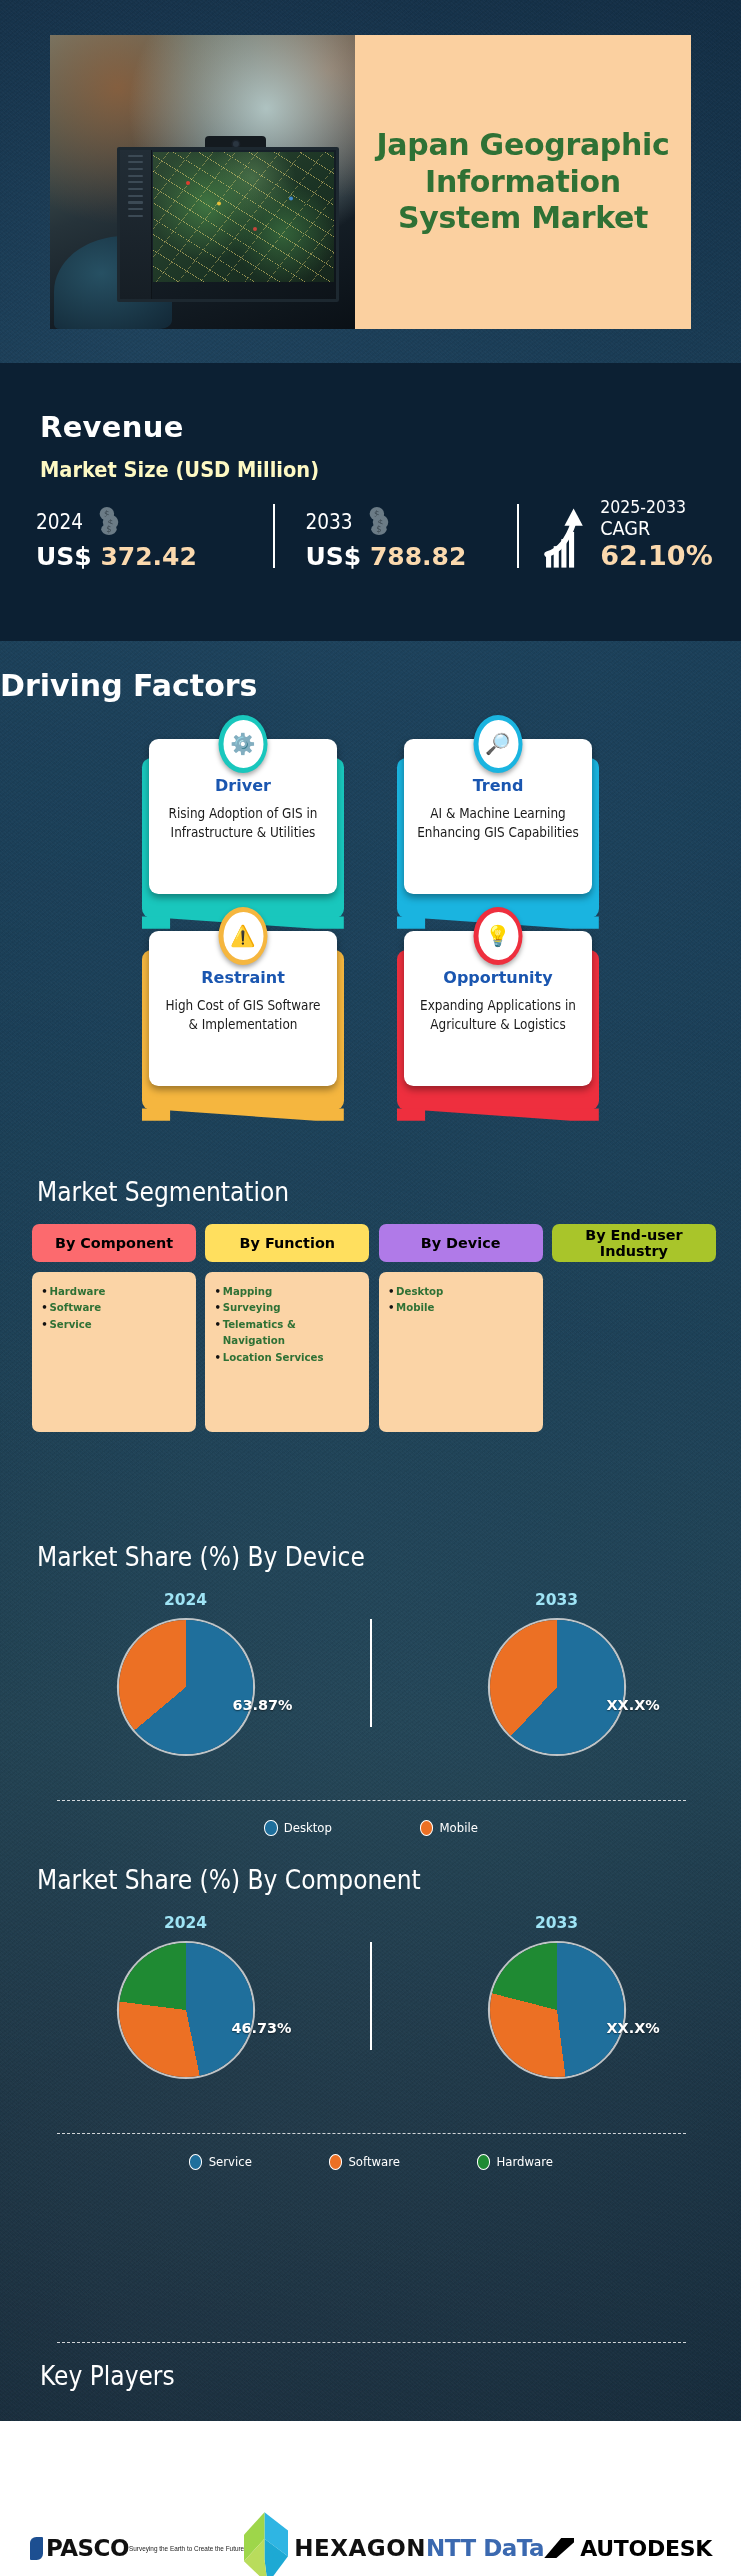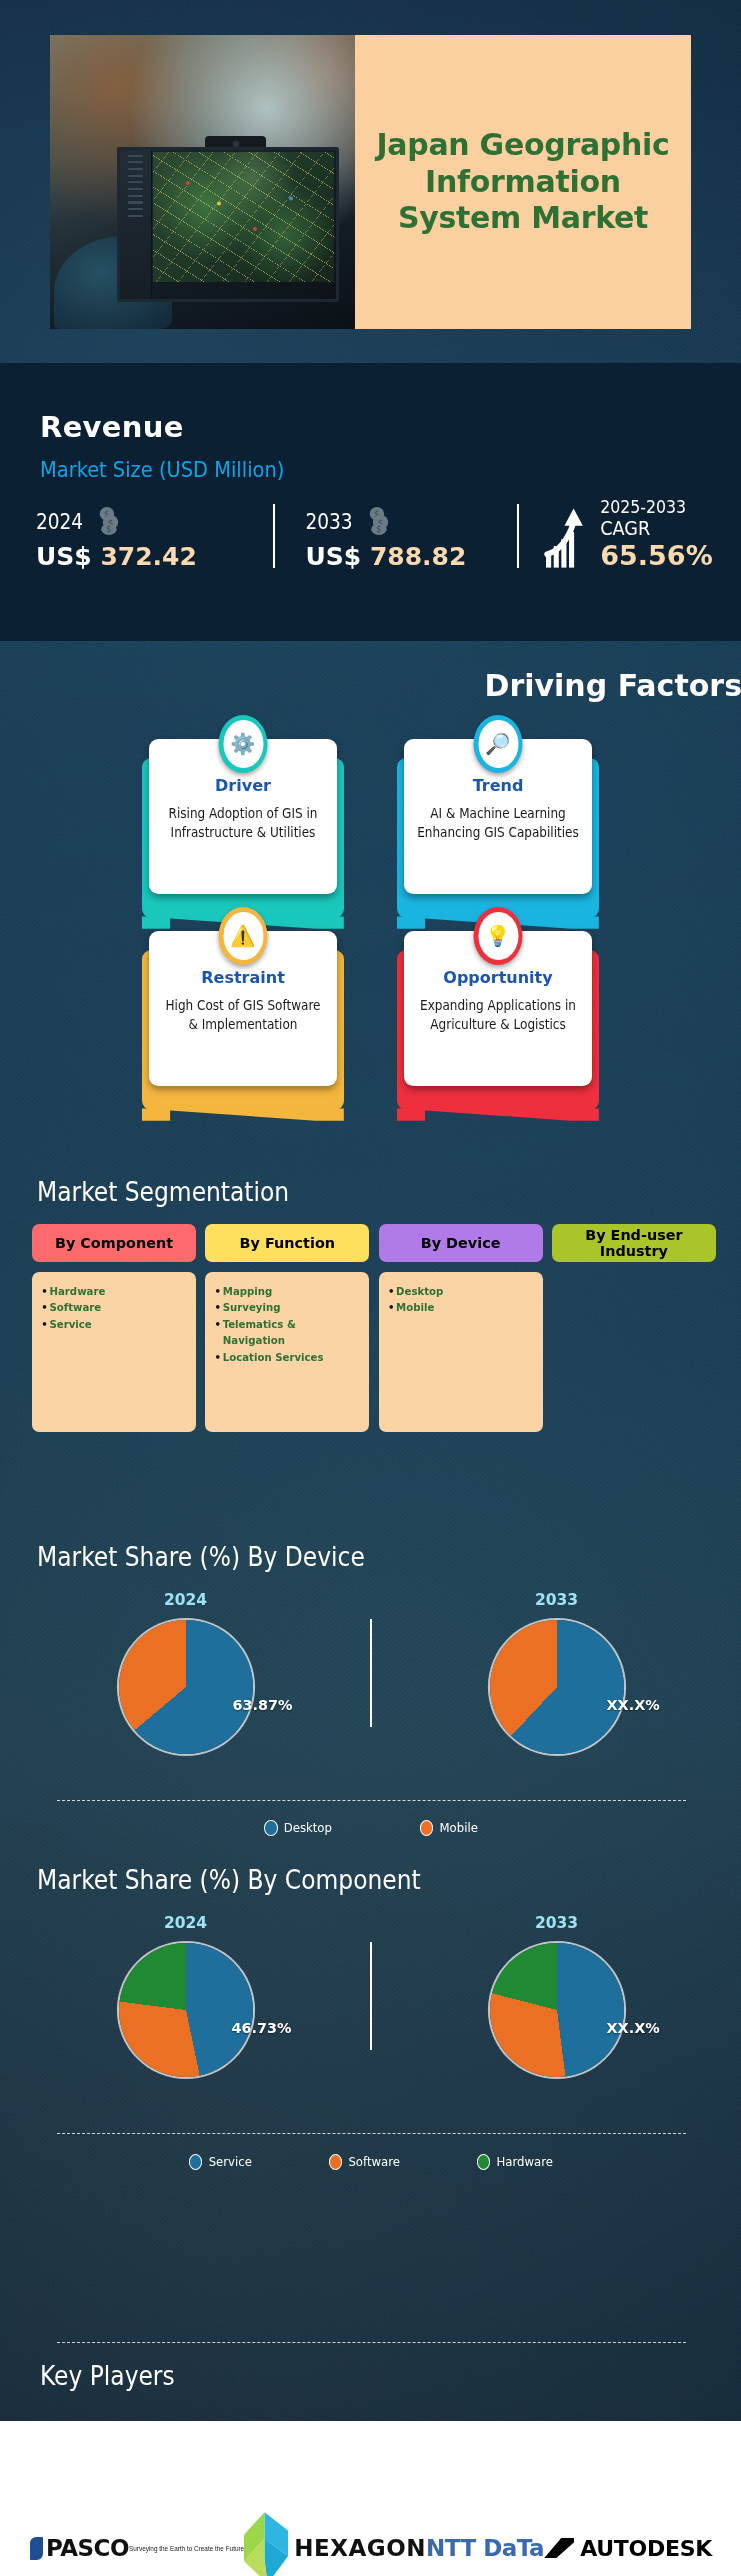--- a/index.html
+++ b/index.html
@@ -88,43 +88,44 @@
     font-family:"DejaVu Sans", sans-serif; letter-spacing:-0.3px;
   }
 
   
   .revenue { position:absolute; left:0; top:363px; width:742px; height:278px; background:#0c2033; }
   .rev-title{
     position:absolute; left:40px; top:47px; color:#fff; font-weight:bold;
     font-size:29px; letter-spacing:0.3px; font-family:"DejaVu Sans", sans-serif;
   }
   .rev-sub{
-    position:absolute; left:40px; top:94px; color:#0ea5e9; font-size:21.6px;
+    position:absolute; left:40px; top:94px; color:#fef9c3; font-size:21.6px;
     font-family:"DejaVu Sans Condensed","DejaVu Sans", sans-serif;
+    font-weight:bold;
   }
   .rev-row{ position:absolute; left:36px; top:134px; width:685px; display:flex; align-items:flex-end; }
   .rev-block{ position:relative; }
   .rev-block.b1{ width:242px; }
   .rev-block.b2{ width:242px; padding-left:26px; }
   .rev-block.b3{ width:201px; padding-left:20.6px; }
   .rev-year{ color:#fff; font-size:20.6px; font-family:"DejaVu Sans Condensed","DejaVu Sans", sans-serif; }
   .rev-val{ color:#fff; font-size:25px; font-weight:bold; font-family:"DejaVu Sans", sans-serif; margin-top:2.1px; }
   .rev-val b{ color:#fbd9ae; }
   .coin{ display:inline-block; vertical-align:middle; margin-left:6.2px; }
   .divider-v{ width:2.1px; height:64px; background:#fff; align-self:flex-end; margin:0 4.1px 3.1px 0; }
   .cagr-wrap{ display:flex; align-items:flex-end; }
   .cagr-txt{ margin-left:7.2px; }
   .cagr-years{ color:#fff; font-size:17.5px; font-family:"DejaVu Sans Condensed","DejaVu Sans", sans-serif; }
   .cagr-label{ color:#fff; font-size:19.6px; font-family:"DejaVu Sans Condensed","DejaVu Sans", sans-serif; }
   .cagr-val{ color:#fbd9ae; font-size:27px; font-weight:bold; font-family:"DejaVu Sans", sans-serif; }
 
   
   .driving{ position:absolute; left:0; top:641px; width:742px; height:526px; }
   .dr-title{
-    position:absolute; width:742px; top:27px; text-align:right; color:#fff;
+    position:absolute; width:742px; top:27px; text-align:left; color:#fff;
     font-size:30px; font-weight:bold; font-family:"DejaVu Sans", sans-serif;
   }
   .cards{ position:absolute; left:149px; top:98px; width:443px; }
   .cardrow{ display:flex; gap:67px; margin-bottom:37px; }
   .card{ position:relative; width:188px; }
   .card-bg{
     position:absolute; left:-7.2px; top:18.5px; width:202px; height:160px; border-radius:9.3px;
   }
   .card-bg::after{
     content:""; position:absolute; left:0; right:0; bottom:-11.3px; height:12.4px;
@@ -298,21 +299,21 @@
               <rect x="19" y="76" width="10" height="42" fill="#fff"></rect>
               <rect x="34" y="62" width="10" height="56" fill="#fff"></rect>
               <rect x="49" y="48" width="10" height="70" fill="#fff"></rect>
               <path d="M6 92 C28 86, 46 66, 58 30 L58 30" stroke="#fff" stroke-width="11" fill="none" stroke-linecap="round"></path>
               <polygon points="58,2 76,36 40,36" fill="#fff"></polygon>
             </svg>
           </span>
           <div class="cagr-txt">
             <div class="cagr-years">2025-2033</div>
             <div class="cagr-label">CAGR</div>
-            <div class="cagr-val">65.56%</div>
+            <div class="cagr-val">62.10%</div>
           </div>
         </div>
       </div>
 
     </div>
   </div>
 
   <div class="driving">
     <div class="dr-title">Driving Factors</div>
     <div class="cards">

